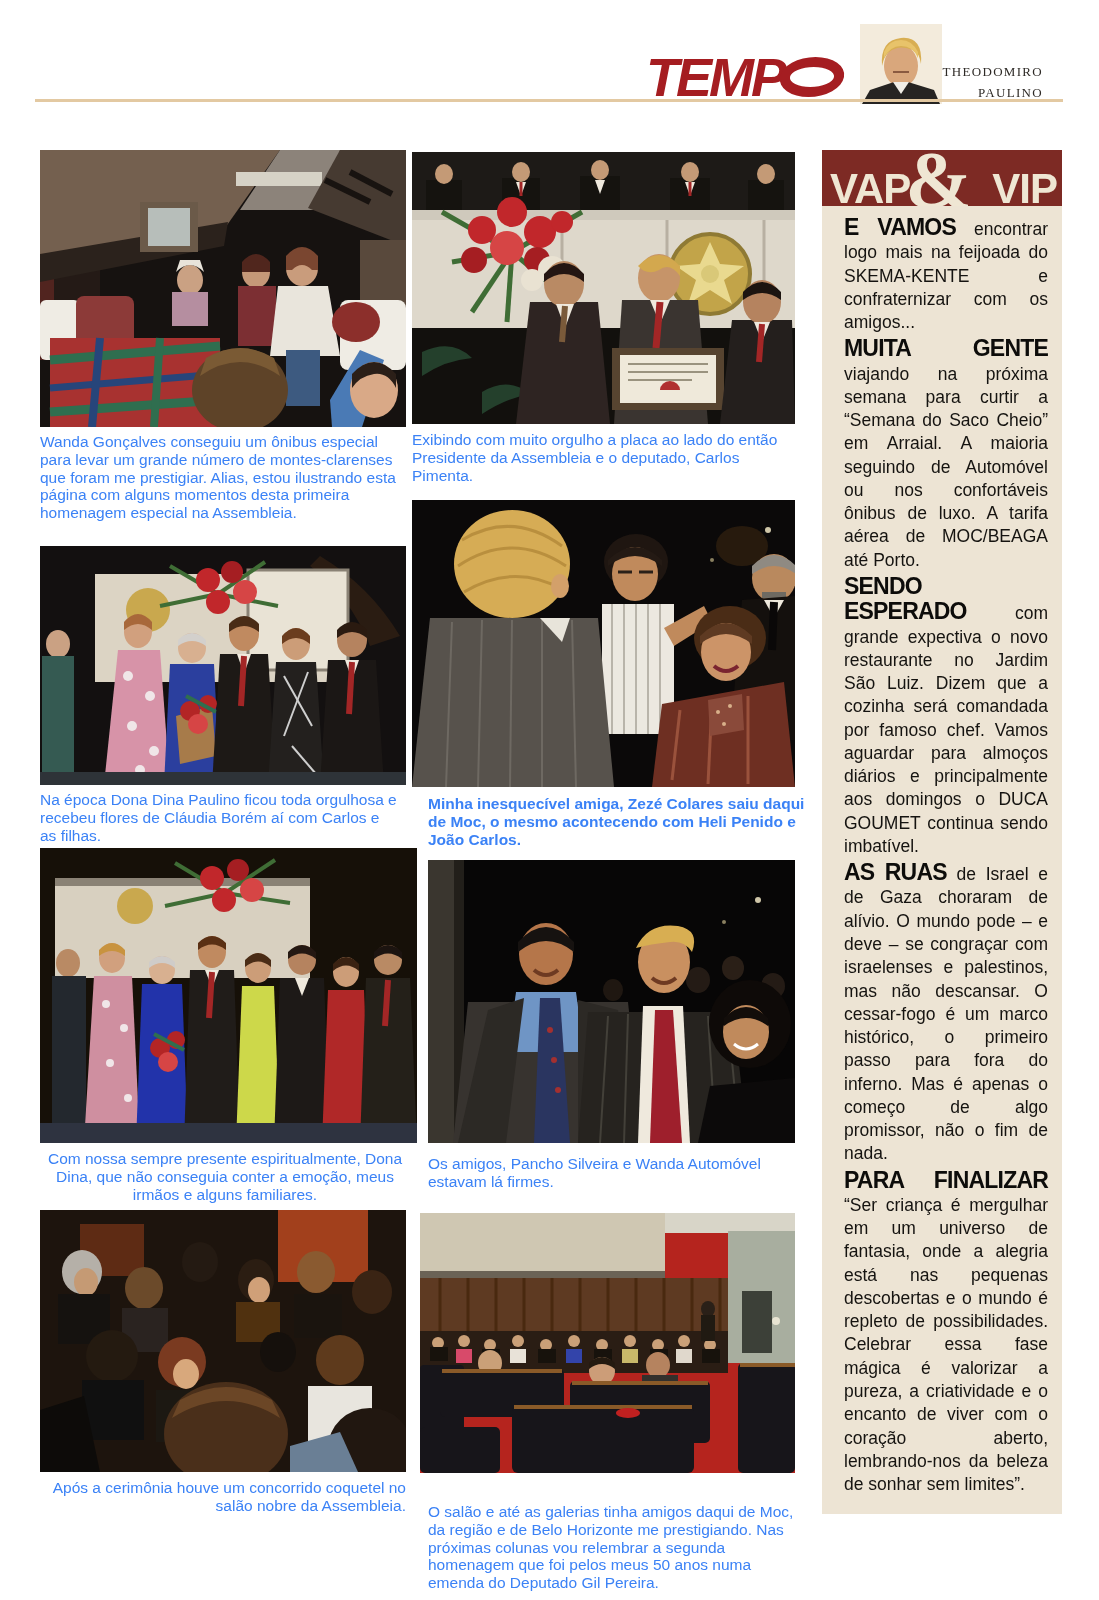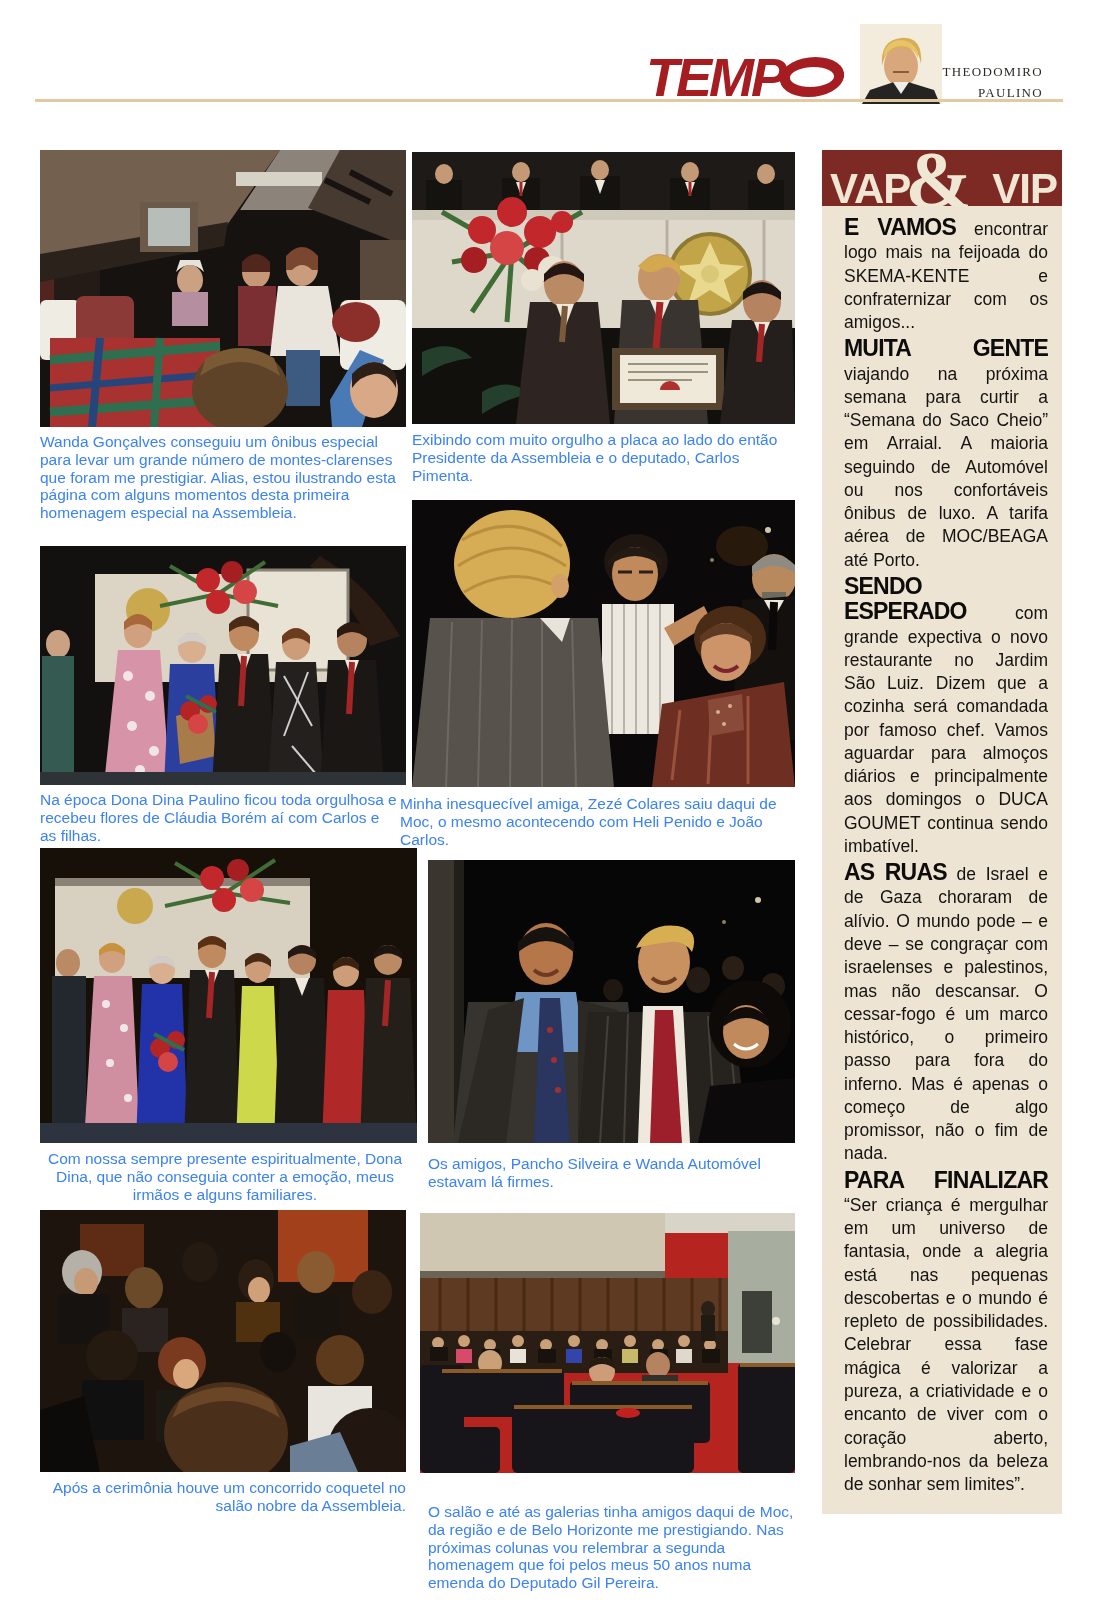--- a/index.html
+++ b/index.html
@@ -329,21 +329,21 @@
             <line x1="40" y1="122" x2="34" y2="287"></line>
             <line x1="70" y1="120" x2="66" y2="287"></line>
             <line x1="100" y1="120" x2="98" y2="287"></line>
             <line x1="130" y1="120" x2="130" y2="287"></line>
             <line x1="160" y1="120" x2="164" y2="287"></line>
           </g>
         <polygon points="128,118 158,118 150,142" fill="#e8e4da"></polygon>
       </g>
     </svg>
   </figure>
-  <p class="cap" style="left:400px;top:795px;width:383px;">Minha inesquecível amiga, Zezé Colares saiu daqui de Moc, o mesmo acontecendo com Heli Penido e João Carlos.</p>
+  <p class="cap" style="left:428px;top:795px;width:383px;font-weight:bold;">Minha inesquecível amiga, Zezé Colares saiu daqui de Moc, o mesmo acontecendo com Heli Penido e João Carlos.</p>
 
   <figure class="ph" style="left:40px;top:848px;width:377px;height:295px;">
     <svg viewBox="0 0 377 295" preserveAspectRatio="none">
       <rect width="377" height="295" fill="#161008"></rect>
       <rect x="15" y="35" width="255" height="95" fill="#d8d0c0"></rect>
       <rect x="15" y="30" width="255" height="8" fill="#8a8275"></rect>
       <circle cx="95" cy="58" r="18" fill="#c9a84e"></circle>
       <g stroke="#3f6d35" stroke-width="4">
         <line x1="185" y1="45" x2="135" y2="15"></line>
           <line x1="185" y1="45" x2="235" y2="12"></line>

